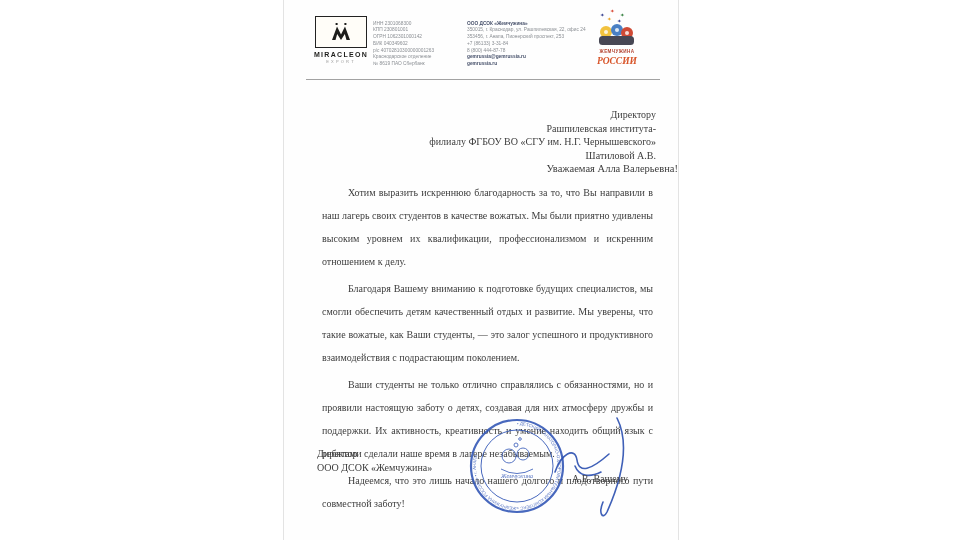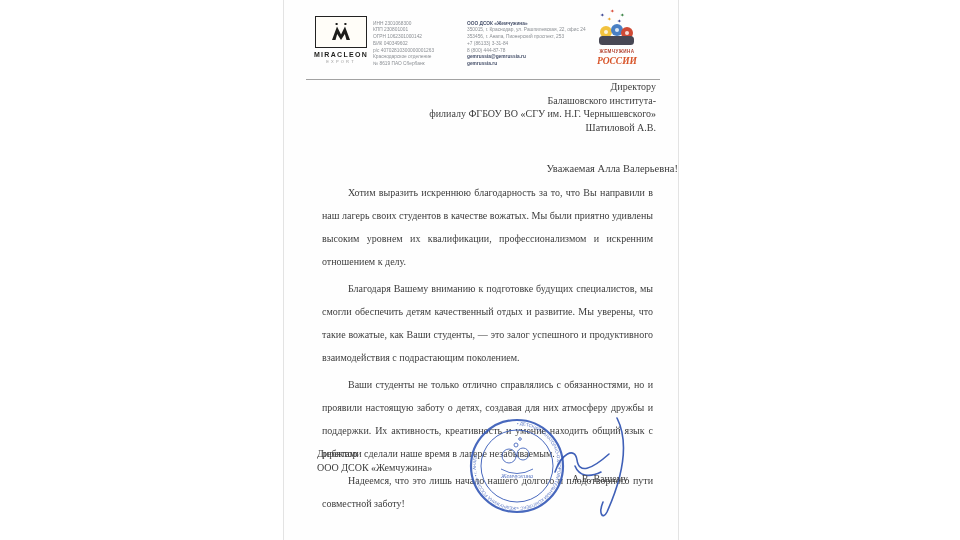--- a/index.html
+++ b/index.html
@@ -21,21 +21,21 @@
     color:#9a9a9a;margin-top:1px;white-space:nowrap}
   .tiny-col{position:absolute;font-family:"Liberation Sans",sans-serif;font-size:6px;
     line-height:8.4px;color:#8b8f94;transform:scale(0.8);transform-origin:0 0;white-space:nowrap}
   #req-col{left:89px;top:20px}
   #contact-col{left:183px;top:20px}
   .contact-company{color:#46506a;font-weight:bold}
   .contact-email{color:#46506a;font-weight:bold}
   .pearl-logo{position:absolute;left:300px;top:8px}
   .separator{position:absolute;left:22px;right:18px;top:79px;border-top:1px solid #a2a2a2}
   
-  .recipient{position:absolute;top:80px;right:22px;text-align:right;
+  .recipient{position:absolute;top:108px;right:22px;text-align:right;
     font-size:10px;line-height:13.6px;color:#3d3d3d}
   
   .salutation{position:absolute;top:163px;left:0;right:0;text-align:right;
     font-size:10.5px;color:#3d3d3d}
   .body-text{position:absolute;top:181px;left:33px;right:20px}
   .body-p{margin:0 5px 4px;font-size:10px;line-height:23px;text-align:justify;
     text-indent:26px;color:#3d3d3d}
   
   .sign-block{position:absolute;top:447px;left:33px;right:20px;height:80px}
   .closing{font-size:10px;line-height:13.8px;color:#3d3d3d;position:relative;z-index:2}
@@ -97,21 +97,21 @@
       <circle cx="43" cy="25" r="2" fill="#f6ddd8"></circle>
       <text x="33" y="45" text-anchor="middle" font-size="4.6" letter-spacing="0.4" fill="#b2422f" font-family="Liberation Sans,sans-serif" font-weight="bold">ЖЕМЧУЖИНА</text>
       <text x="33" y="56" text-anchor="middle" font-size="9.5" font-weight="bold" font-style="italic" fill="#d8552a" font-family="Liberation Serif,serif">РОССИИ</text>
     </svg>
   </div>
 
   <div class="separator"></div>
 
   <div class="recipient">
     <div>Директору</div>
-    <div>Балашовского института-</div>
+    <div>Рашпилевская института-</div>
     <div>филиалу ФГБОУ ВО «СГУ им. Н.Г. Чернышевского»</div>
     <div>Шатиловой А.В.</div>
   </div>
 
   <div class="salutation">Уважаемая Алла Валерьевна!</div>
 
   <div class="body-text">
     <p class="body-p">Хотим выразить искреннюю благодарность за то, что Вы направили в наш лагерь своих студентов в качестве вожатых. Мы были приятно удивлены высоким уровнем их квалификации, профессионализмом и искренним отношением к делу.</p>
     <p class="body-p">Благодаря Вашему вниманию к подготовке будущих специалистов, мы смогли обеспечить детям качественный отдых и развитие. Мы уверены, что такие вожатые, как Ваши студенты, — это залог успешного и продуктивного взаимодействия с подрастающим поколением.</p>
     <p class="body-p">Ваши студенты не только отлично справлялись с обязанностями, но и проявили настоящую заботу о детях, создавая для них атмосферу дружбы и поддержки. Их активность, креативность и умение находить общий язык с ребятами сделали наше время в лагере незабываемым.</p>

